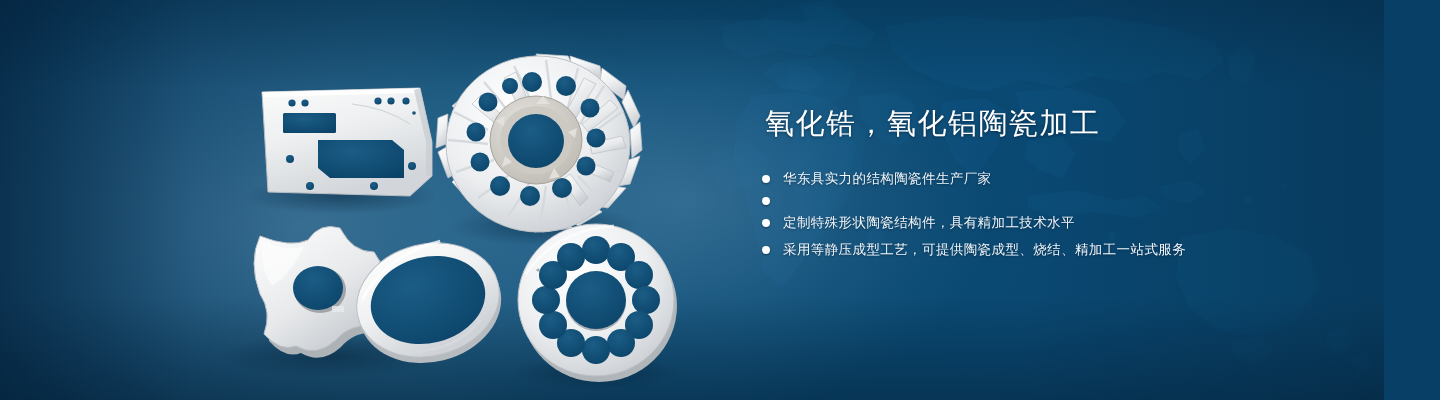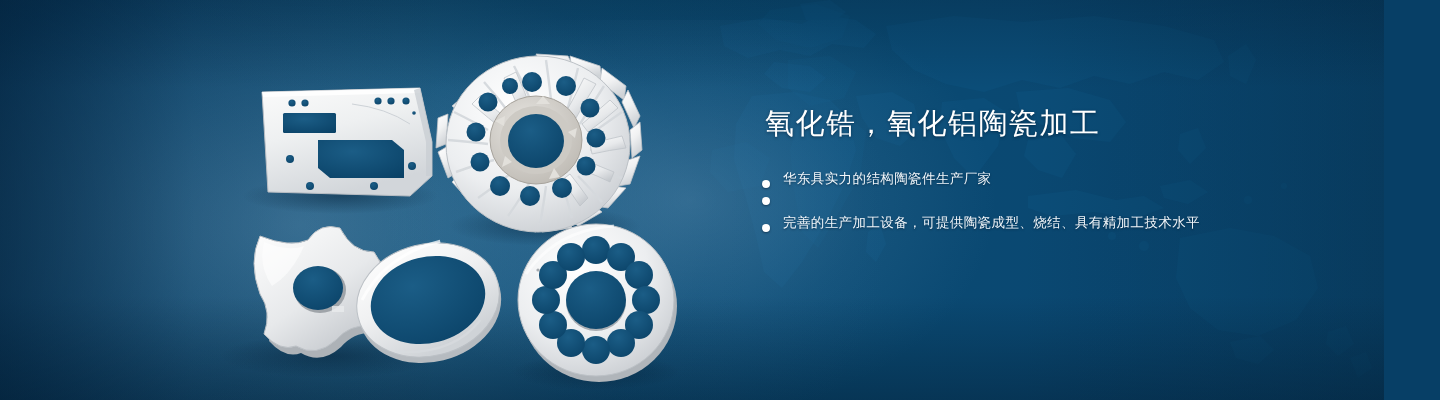--- a/index.html
+++ b/index.html
@@ -96,21 +96,21 @@
     text-shadow: 0 1px 3px rgba(0,22,42,0.55);
     white-space: nowrap;
   }
   .bullets {
     list-style: none;
     margin: 0;
     padding: 0;
   }
   .bullet {
     display: flex;
-    align-items: flex-end;
+    align-items: center;
     margin-bottom: 9px;
     white-space: nowrap;
   }
   .dot {
     width: 8px;
     height: 8px;
     border-radius: 50%;
     background: #ffffff;
     flex: 0 0 auto;
     margin-right: 13px;
@@ -391,18 +391,22 @@
     <ul class="bullets">
       <li class="bullet">
         <span class="dot"></span>
         <span class="bullet-text">华东具实力的结构陶瓷件生产厂家</span>
       </li>
       <li class="bullet">
         <span class="dot"></span>
       </li>
       <li class="bullet">
         <span class="dot"></span>
-        <span class="bullet-text">完善的生产加工设备，可提供陶瓷成型、烧结、具有精加工技术水平</span>
+        <span class="bullet-text">定制特殊形状陶瓷结构件，具有精加工技术水平</span>
+      </li>
+      <li class="bullet">
+        <span class="dot"></span>
+        <span class="bullet-text">采用等静压成型工艺，可提供陶瓷成型、烧结、精加工一站式服务</span>
       </li>
     </ul>
   </div>
 
 </div>
 
 </body></html>

